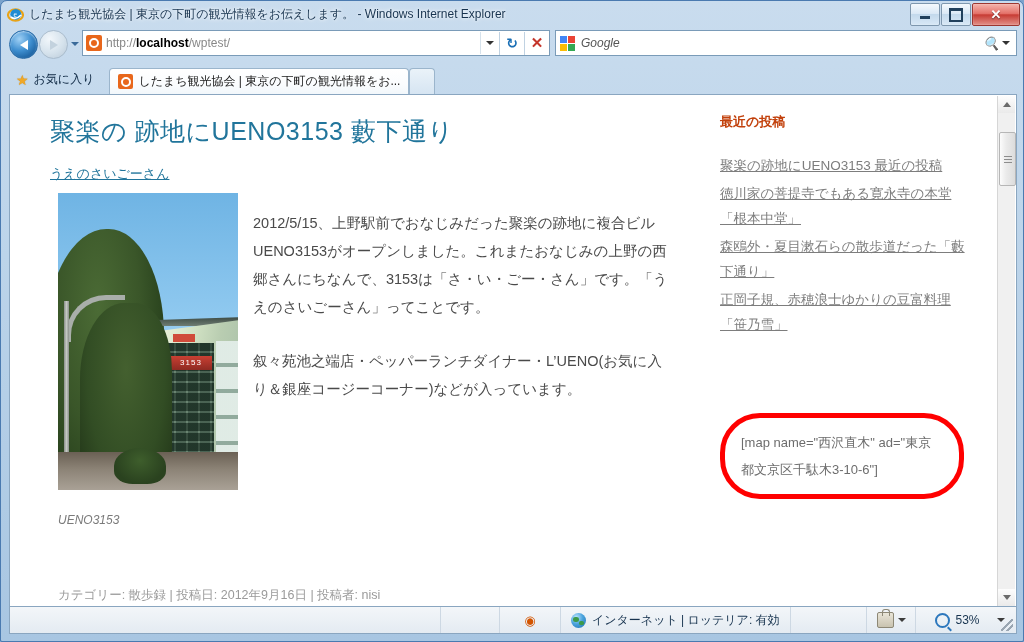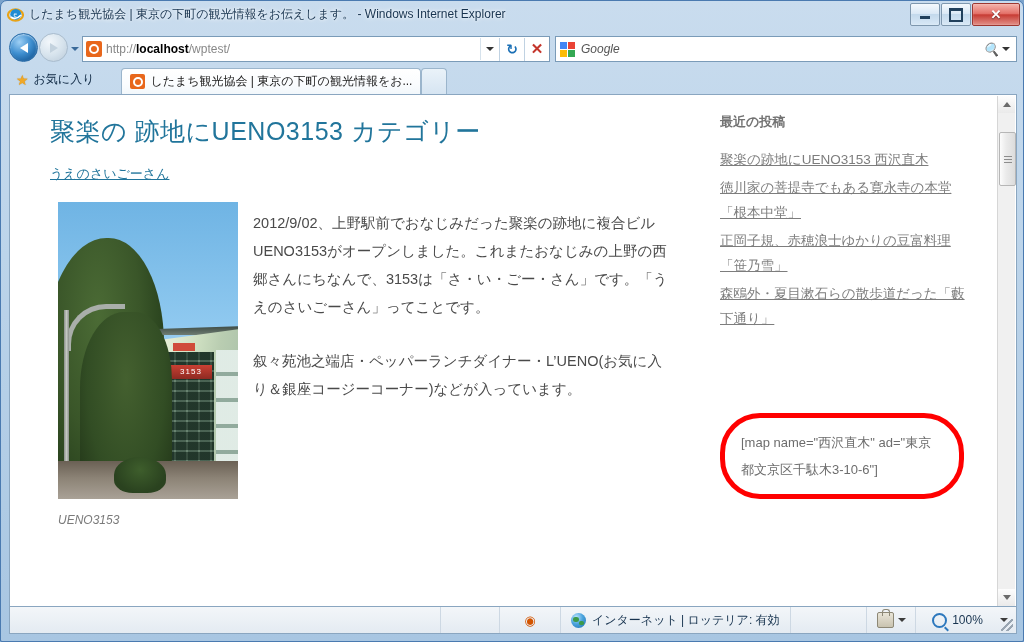--- a/index.html
+++ b/index.html
@@ -73,21 +73,21 @@
   .glyph-min { width: 10px; height: 3px; background:#21405c; margin-top:6px;}
   .glyph-max { width: 10px; height: 9px; border: 2px solid #21405c; border-top-width: 3px; }
   .glyph-close { color: #fff; font-size: 13px; font-weight: bold; font-family:"Liberation Sans",sans-serif; text-shadow: 0 1px 1px rgba(0,0,0,.5); }
 
   
   .navrow {
     position: absolute;
     left: 0; top: 29px;
     width: 1024px; height: 32px;
     display: flex;
-    align-items: flex-end;
+    align-items: flex-start;
     padding: 0 8px;
     box-sizing: border-box;
   }
   .navbtn {
     width: 27px; height: 27px;
     border-radius: 50%;
     flex: 0 0 auto;
     display:flex; align-items:center; justify-content:center;
   }
   .navbtn.back {
@@ -194,21 +194,21 @@
     font-size: 12px;
     color: #0d2742;
     border: 1px solid transparent;
   }
   .star {
     color: #f0a828;
     font-size: 14px;
     margin-right: 5px;
     text-shadow: 0 0 1px #b87d10;
   }
-  .tabstrip { display:flex; align-items:flex-end; height:30px; margin-left: 16px;}
+  .tabstrip { display:flex; align-items:flex-end; height:30px; margin-left: 4px;}
   .tab {
     height: 25px;
     display: flex; align-items: center;
     padding: 0 8px;
     background: linear-gradient(180deg,#ffffff 0%,#fafcfe 60%,#f2f7fb 100%);
     border: 1px solid #9bb5cc;
     border-bottom: none;
     border-radius: 4px 4px 0 0;
     font-size: 12px;
     color: #1a1a1a;
@@ -250,21 +250,21 @@
   }
   .comment-link {
     position: absolute;
     left: 40px; top: 70px;
     font-size: 13px;
     color: #21759b;
     text-decoration: underline;
   }
   .post-photo {
     position: absolute;
-    left: 48px; top: 107px;
+    left: 48px; top: 98px;
     width: 180px; height: 297px;
     overflow: hidden;
     border: 0;
   }
   .photo-sky {
     position:absolute; left:0; top:0; width:186px; height:297px;
     background: linear-gradient(180deg,#6fb4e4 0%, #8ec8ef 40%, #b9dcf4 75%, #cfe6f6 100%);
   }
   .photo-tree {
     position:absolute; left:-14px; top:36px; width:120px; height:265px;
@@ -355,22 +355,22 @@
 
   
   .sidebar {
     position: absolute;
     left: 710px; top: 18px;
     width: 250px;
   }
   .sidebar-title {
     font-size: 13px;
     font-weight: bold;
-    color: #737373;
-    margin-bottom: 16px;
+    color: #c2410c;
+    margin-bottom: 22px;
   }
   .sidebar-list { list-style: none; margin: 0; padding: 0; }
   .sidebar-list li { margin-bottom: 3px; }
   .sidebar-list a {
     font-size: 13.5px;
     line-height: 25px;
     color: #7d7d7d;
     text-decoration: underline;
     display: inline;
   }
@@ -578,53 +578,54 @@
         <span class="fav-icon-sq"></span>
         <span>したまち観光協会 | 東京の下町の観光情報をお...</span>
       </div>
       <div class="tab newtab"></div>
     </div>
   </div>
 
   <div class="content-frame">
     <div class="page">
 
-      <div class="post-title">聚楽の 跡地にUENO3153 カテゴリー</div>
+      <div class="post-title">聚楽の 跡地にUENO3153 藪下通り</div>
       <div class="comment-link">うえのさいごーさん</div>
 
       <div class="post-photo">
         <div class="photo-sky"></div>
         <div class="photo-tree"></div>
         <div class="photo-roof"></div>
         <div class="photo-bldg"></div>
         <div class="photo-bldg-glass"></div>
         <div class="photo-bldg-glass2"></div>
         <div class="photo-sign2"></div>
         <div class="photo-sign">3153</div>
         <div class="photo-tree2"></div>
         <div class="photo-lamp"></div>
         <div class="photo-pole"></div>
         <div class="photo-ground"></div>
         <div class="photo-bush"></div>
       </div>
       <div class="photo-caption">UENO3153</div>
 
       <div class="post-body">
-        <p>2012/9/02、上野駅前でおなじみだった聚楽の跡地に複合ビルUENO3153がオープンしました。これまたおなじみの上野の西郷さんにちなんで、3153は「さ・い・ごー・さん」です。「うえのさいごーさん」ってことです。</p>
+        <p>2012/5/15、上野駅前でおなじみだった聚楽の跡地に複合ビルUENO3153がオープンしました。これまたおなじみの上野の西郷さんにちなんで、3153は「さ・い・ごー・さん」です。「うえのさいごーさん」ってことです。</p>
         <p>叙々苑池之端店・ペッパーランチダイナー・L’UENO(お気に入り＆銀座コージーコーナー)などが入っています。</p>
       </div>
 
+      <div class="post-meta">カテゴリー: 散歩録 | 投稿日: 2012年9月16日 | 投稿者: nisi</div>
 
       <div class="sidebar">
         <div class="sidebar-title">最近の投稿</div>
         <ul class="sidebar-list">
-          <li><a href="#">聚楽の跡地にUENO3153 西沢直木</a></li>
+          <li><a href="#">聚楽の跡地にUENO3153 最近の投稿</a></li>
           <li><a href="#">徳川家の菩提寺でもある寛永寺の本堂「根本中堂」</a></li>
+          <li><a href="#">森鴎外・夏目漱石らの散歩道だった「藪下通り」</a></li>
           <li><a href="#">正岡子規、赤穂浪士ゆかりの豆富料理「笹乃雪」</a></li>
-          <li><a href="#">森鴎外・夏目漱石らの散歩道だった「藪下通り」</a></li>
         </ul>
       </div>
 
       <div class="shortcode-box">
         <div class="shortcode-text">[map name="西沢直木" ad="東京都文京区千駄木3-10-6"]</div>
       </div>
     </div>
 
     <div class="vscroll">
       <div class="vs-arrow">
@@ -649,19 +650,19 @@
       <span class="globe"></span>
       <span>インターネット | ロッテリア: 有効</span>
     </div>
     <div class="sb-text"></div>
     <div class="sb-cell sb-lock">
       <span class="lock-ico"></span>
       <span class="sb-caret"></span>
     </div>
     <div class="sb-cell sb-zoom">
       <span class="zoom-ico"></span>
-      <span>100%</span>
+      <span>53%</span>
       <span class="sb-caret" style="margin-left:12px;"></span>
     </div>
     <span class="resize-grip"></span>
   </div>
 
 </div>
 
 </body></html>

